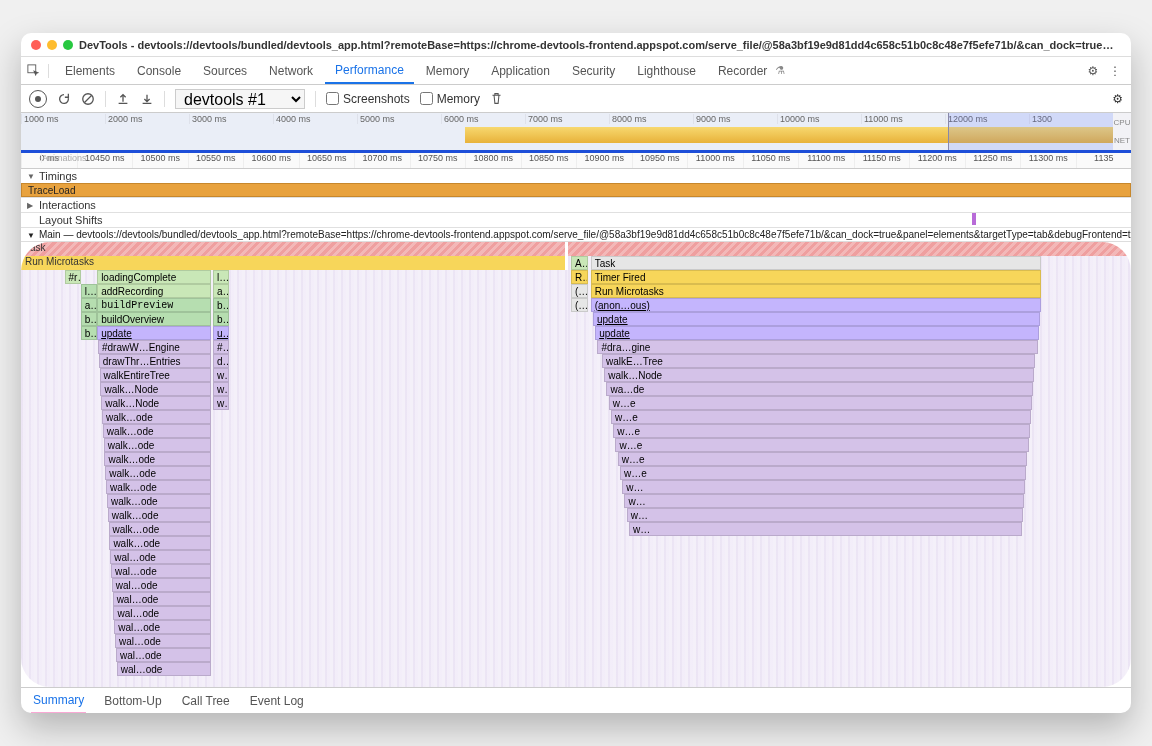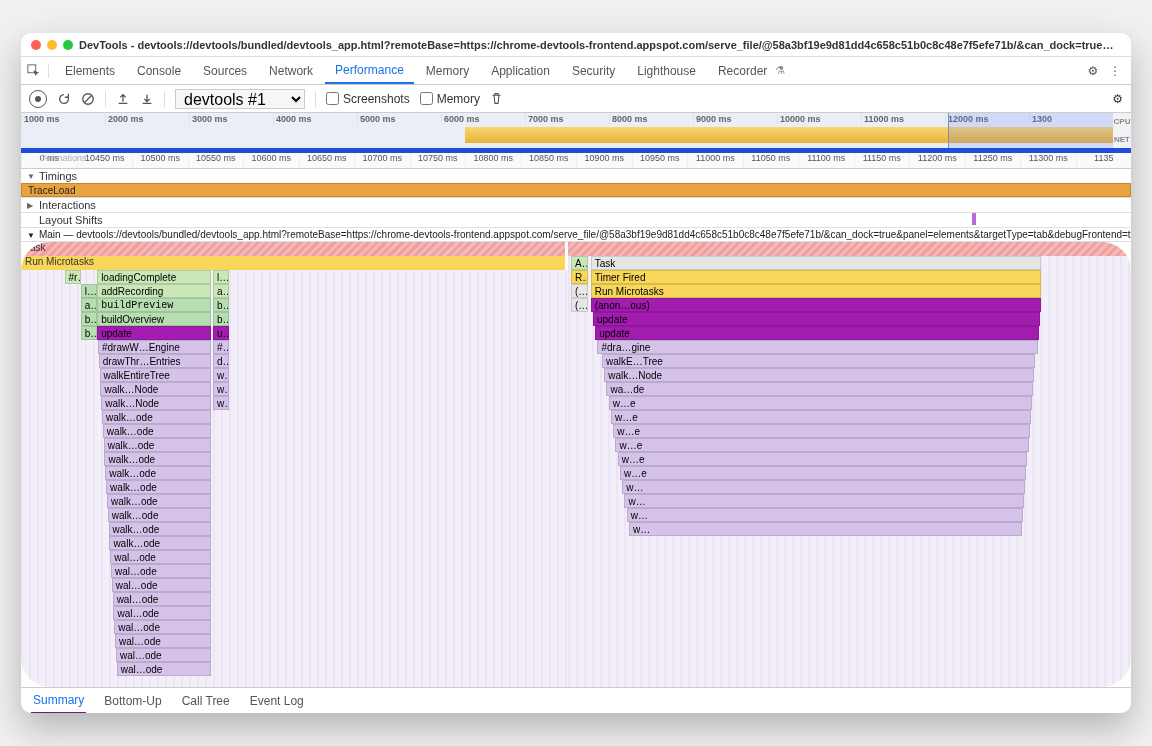--- a/index.html
+++ b/index.html
@@ -20,21 +20,21 @@
 
 .toolbar { height: 28px; display: flex; align-items: center; gap: 10px; padding: 0 8px; border-bottom: 1px solid #ccc; font-size: 12px; color: #333; }
 .toolbar .btn { width: 18px; height: 18px; display: inline-flex; align-items: center; justify-content: center; border-radius: 50%; }
 .toolbar .record { border: 1.5px solid #555; }
 .toolbar .record::after { content:""; width:6px; height:6px; background:#555; border-radius:50%; }
 .toolbar select { font-size: 16px; height: 20px; border: 1px solid #ccc; background: #f6f6f6; padding: 0 4px; min-width: 130px;}
 .toolbar label { display: flex; align-items: flex-start; gap: 4px; }
 .toolbar .sep { width:1px; height: 16px; background:#ddd; }
 .toolbar .gear { margin-left: auto; }
 
-.overview { height: 40px; background: #eaeef7; position: relative; font-size: 9px; color: #666; border-bottom: 5px solid #1d4ed8; font-weight: bold; }
+.overview { height: 40px; background: #eaeef7; position: relative; font-size: 9px; color: #666; border-bottom: 3px solid #1d4ed8; }
 .overview .ticks { display: flex; position: absolute; top: 1px; left:0; right:18px;}
 .overview .ticks span { flex:1; text-align:left; padding-left:2px; border-left:1px solid rgba(0,0,0,0.05);}
 .overview .activity { position:absolute; left: 40%; right: 1.5%; top: 14px; height: 16px; background: linear-gradient(#f7d86f,#e8b23a);}
 .overview .sel { position:absolute; right:1.5%; width: 15%; top:0; bottom:0; background:rgba(100,120,255,0.18); border-left:1px solid #88a; border-right:1px solid #88a;}
 .overview .side { position:absolute; right:0; top:0; bottom:0; width:18px; font-size:8px; color:#888; display:flex; flex-direction:column; justify-content:space-around; align-items:center; background:#f2f2f6;}
 
 .rule2 { height: 16px; display:flex; font-size:9px; color:#555; border-bottom:1px solid #ccc; background:#fafafa;}
 .rule2 span { flex:1; text-align:center; border-left:1px solid #eee;}
 .rule2 .anim { position:absolute; left: 20px; font-size:9px; color:#aaa;}
 
@@ -52,31 +52,31 @@
 .flame .task2 { position:absolute; left:49.3%; width:50.7%; top:0; height:14px; background: repeating-linear-gradient(-45deg,#f3b8b8,#f3b8b8 3px,#ef9f9f 3px,#ef9f9f 6px);}
 .flame .col-left { position:absolute; left:0; width:49%; top:28px;}
 .flame .col-right { position:absolute; left:49.3%; width:50.7%; top:14px;}
 .frow { height:14px; position:relative; white-space:nowrap; overflow:hidden;}
 .fbar { position:absolute; top:0; bottom:0; border:1px solid rgba(0,0,0,0.12); padding:0 3px; overflow:hidden; display:flex; align-items:center;}
 .bg-green { background:#c9e7b7; }
 .bg-green2 { background:#b6deb0; }
 .bg-purple { background:#d4c2e8; }
 .bg-yellow { background:#f7d65a; }
 .bg-grey { background:#e6e6e6; }
-.bg-lav { background:#a21caf; }
+.bg-lav { background:#c4b5fd;text-decoration:underline; }
 .flame-bg { position:absolute; left:0; right:0; top:28px; bottom:0;
   background: repeating-linear-gradient(90deg, rgba(200,180,225,.35) 0 2px, rgba(220,205,238,.35) 2px 5px, rgba(200,180,225,.2) 5px 8px);
 }
 .flame-bg.right { left:49.3%; top:14px;}
 
 .ls-marker { position:absolute; right: 14%; top:0; width:4px; height:12px; background:#b86bd8;}
 
 .bottom { height: 26px; border-top:1px solid #ccc; display:flex; align-items:center; gap: 16px; padding: 0 10px; font-size:12px;}
 .bottom .tab { color:#555; cursor:pointer; padding: 5px 2px;}
-.bottom .tab.active { color:#1a73e8; border-bottom:2px solid #701a75;}
+.bottom .tab.active { color:#1a73e8; border-bottom:2px solid #f9a8d4;}
 
 svg { display:block; }
 </style>
 </head>
 <body>
 
 <div class="window">
 
   <div class="titlebar">
     <div class="dots">

